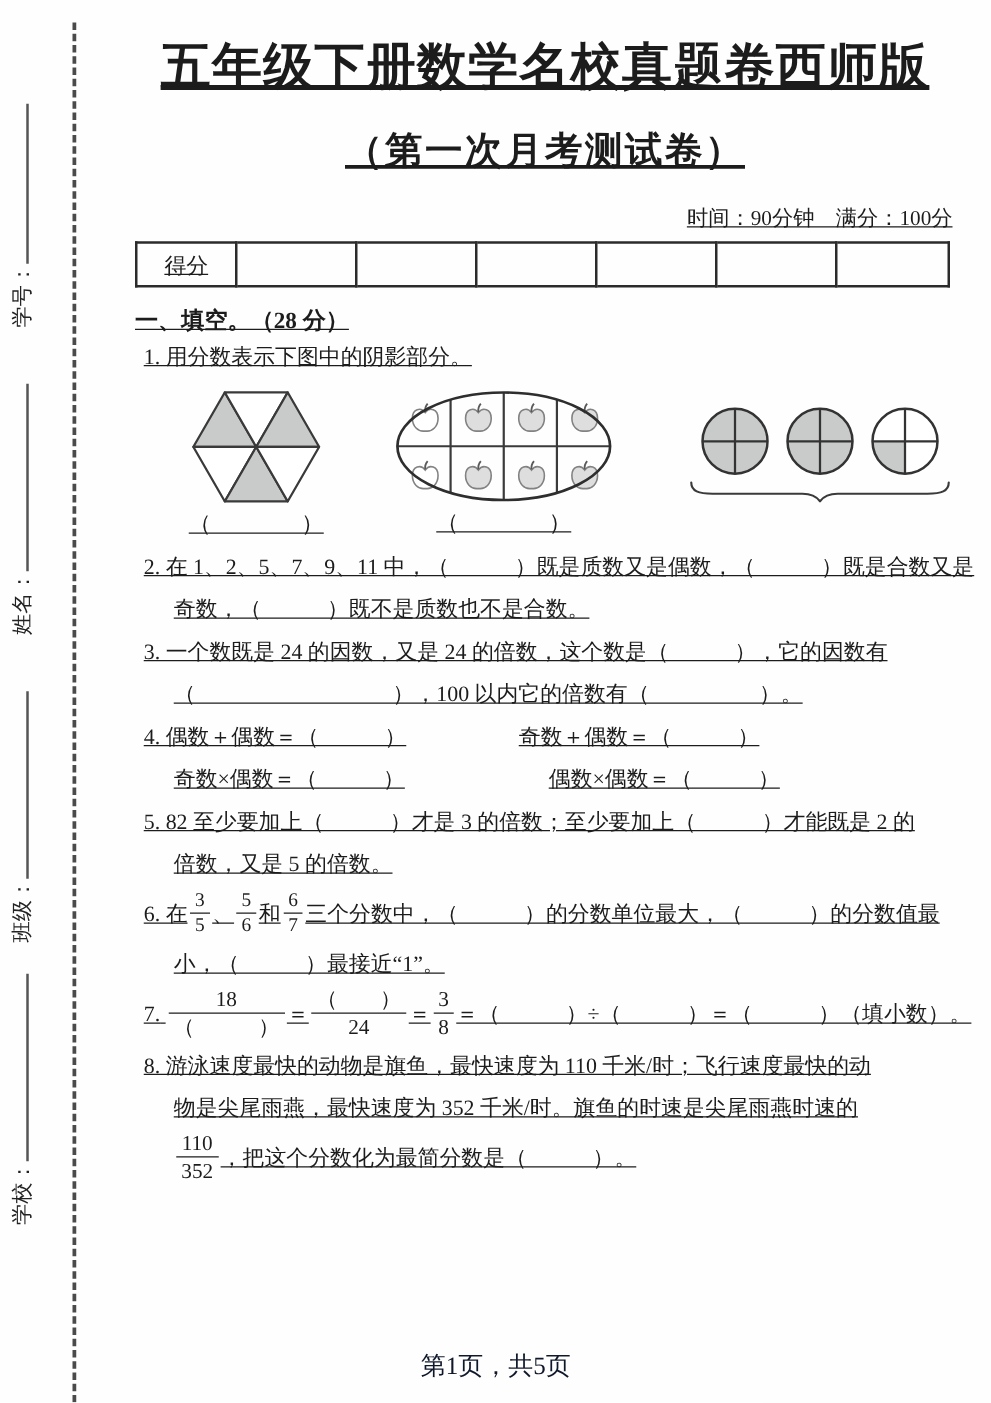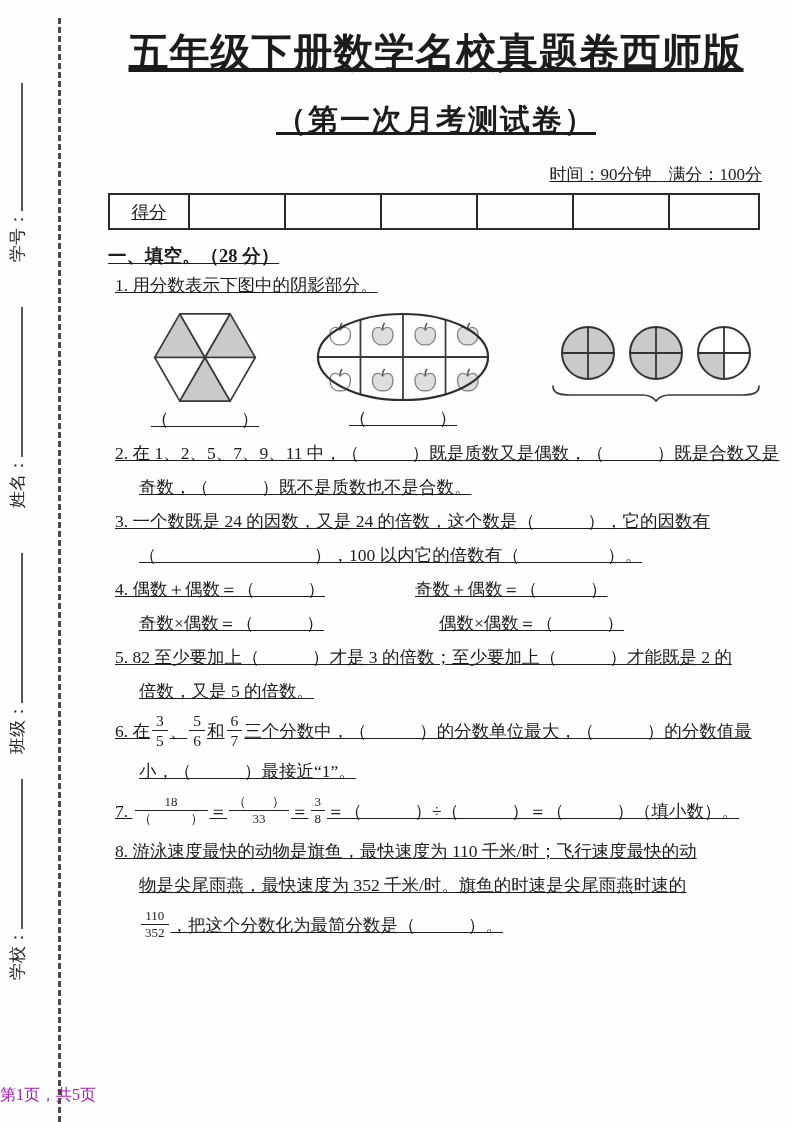--- a/index.html
+++ b/index.html
@@ -47,24 +47,24 @@
   .fig-blank { font-size:18px; margin-top:4px; }
   .circle-row { display:flex; gap:12px; }
   .circle-labels { font-size:17.5px; margin-top:2px; white-space:nowrap; }
   .circle-labels span + span { margin-left:14px; }
   .brace-wrap { margin-top:3px; }
   
   .frac { display:inline-flex; flex-direction:column; text-align:center; vertical-align:middle; line-height:1.25; margin:0 2px; position:relative; top:-2px; }
   .frac .num { border-bottom:1.7px solid #1c1c1c; padding:0 4px; }
   .frac .den { padding:0 4px; }
   .frac.small { font-size:15.5px; }
-  .frac.big { font-size:13px; }
+  .frac.big { font-size:17px; }
   .tall { line-height:46px; }
   
-  .footer { position:absolute; left:0; right:0; bottom:16px; font-size:16px; color:#a21caf; }
+  .footer { position:absolute; left:0; right:0; bottom:16px; text-align:center; font-size:20px; color:#0f172a; }
 </style>
 </head>
 <body>
 
 <div class="page">
 
   <div class="sidebar-strip">
     <span>学校：</span>
       <span class="s-line l150 gap25"></span>
     <span>班级：</span>
@@ -216,21 +216,21 @@
       </div>
       <div class="line cont">小，（　　　）最接近“1”。</div>
 
       <div class="line tall">
         <span>7.</span>
         <span class="frac big">
             <span class="num">18</span>
             <span class="den">（　　　）</span>
           </span><span>＝</span><span class="frac big">
             <span class="num">（　　）</span>
-            <span class="den">33</span>
+            <span class="den">24</span>
           </span><span>＝</span><span class="frac big">
             <span class="num">3</span>
             <span class="den">8</span>
           </span><span>＝（　　　）÷（　　　）＝（　　　）（填小数）。</span>
       </div>
 
       <div class="line">8. 游泳速度最快的动物是旗鱼，最快速度为 110 千米/时；飞行速度最快的动</div>
       <div class="line cont">物是尖尾雨燕，最快速度为 352 千米/时。旗鱼的时速是尖尾雨燕时速的</div>
       <div class="line cont tall">
         <span class="frac big">

